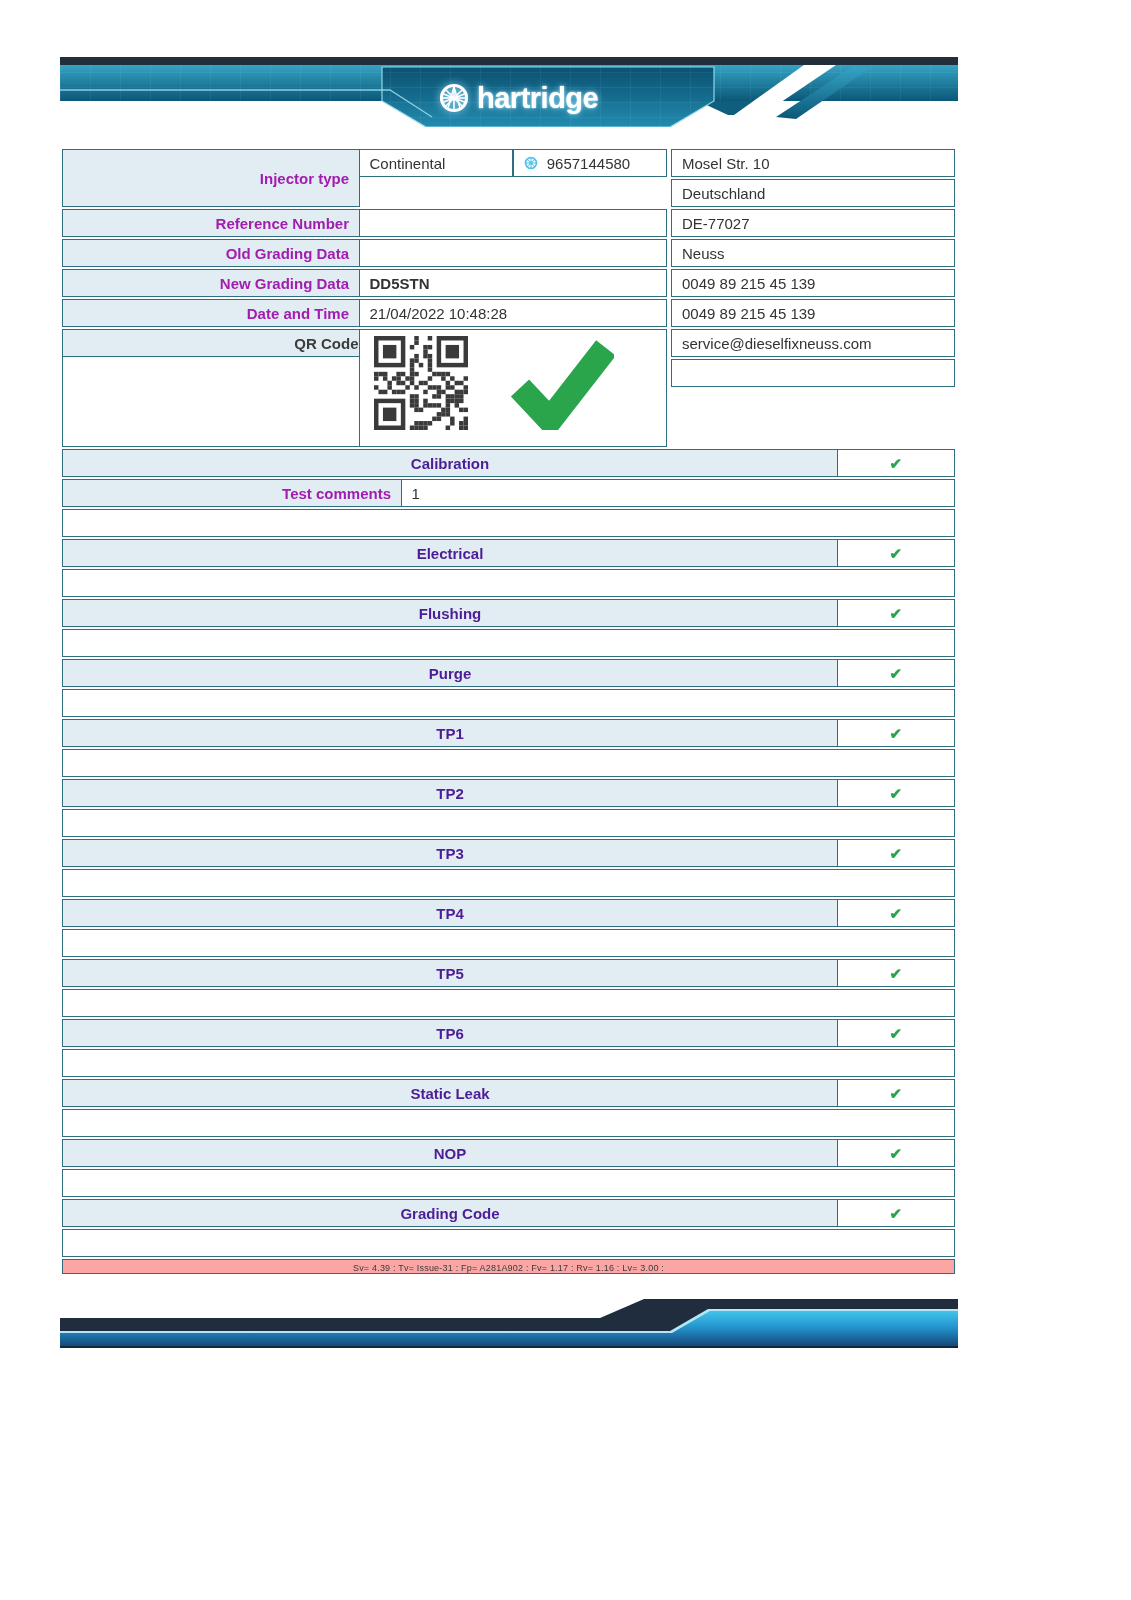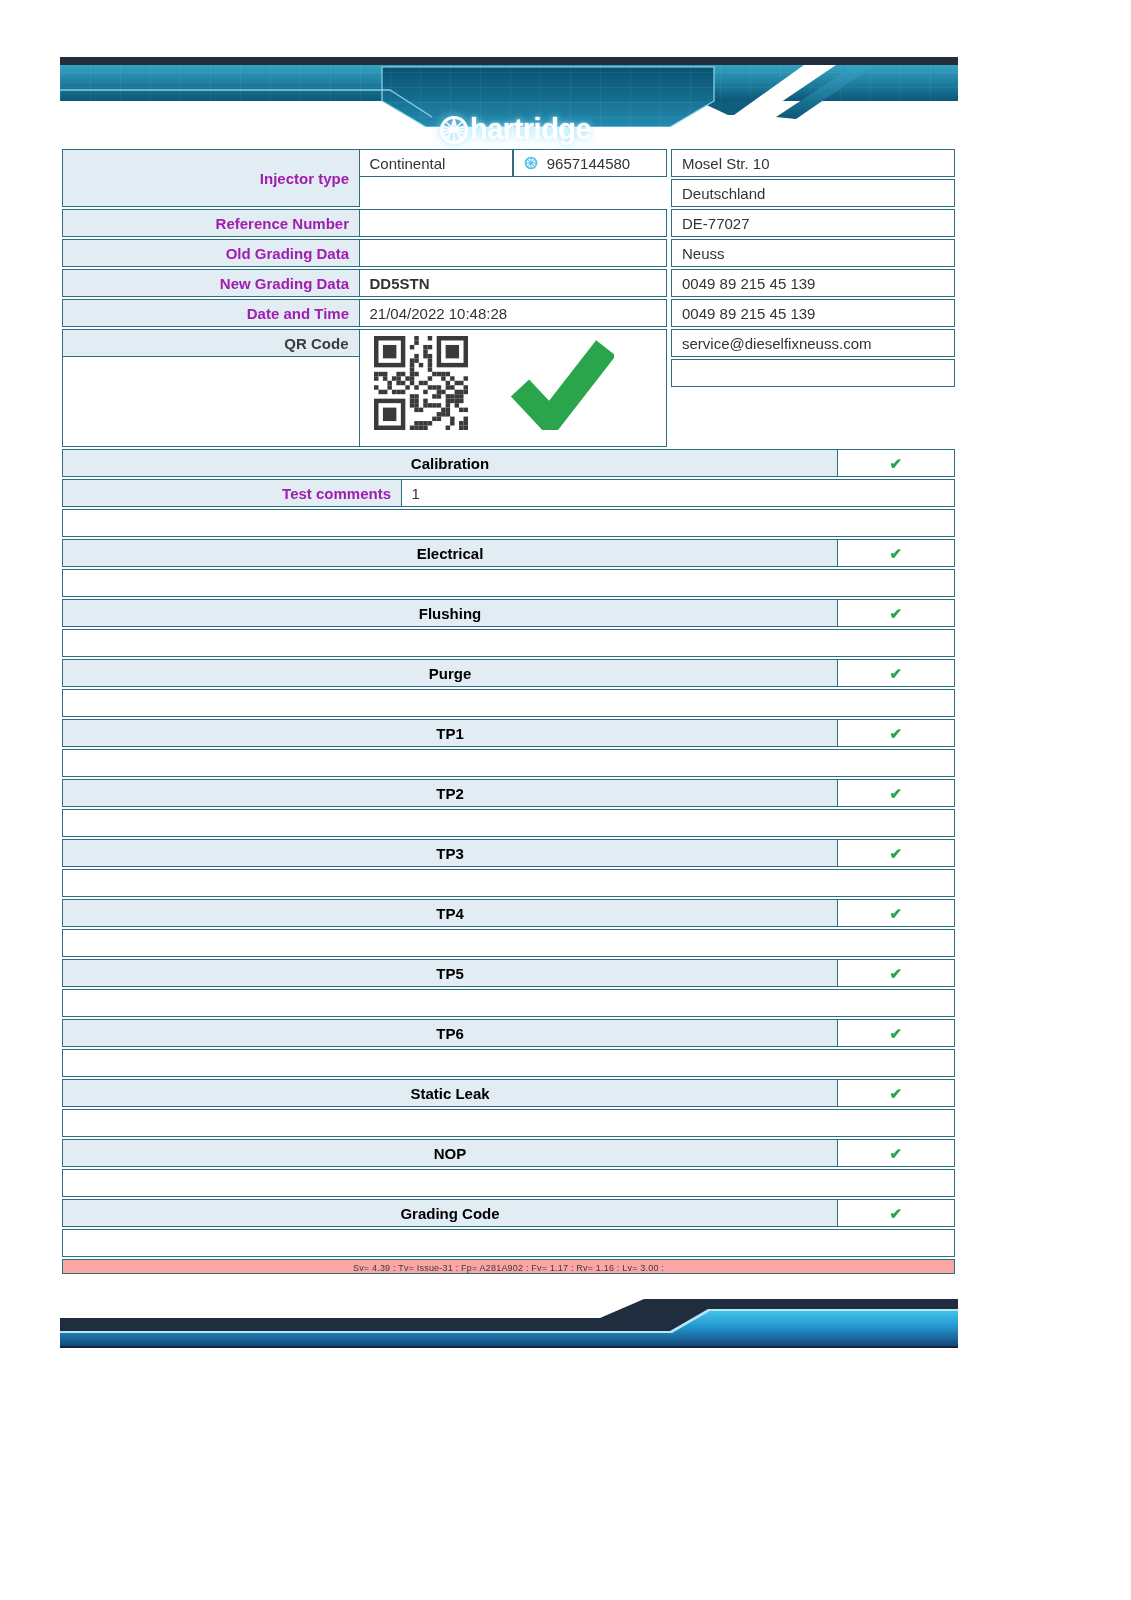--- a/index.html
+++ b/index.html
@@ -2,21 +2,21 @@
 <html><head>
 <meta charset="utf-8">
 <style>
   html,body{margin:0;padding:0;background:#ffffff;}
   .page{position:relative;width:1131px;height:1600px;background:#fff;
         font-family:"Liberation Sans",sans-serif;overflow:hidden;}
 
   
   .top-banner{position:absolute;left:60px;top:57px;width:898px;height:70px;}
   .logo-overlay{position:absolute;left:438px;top:82px;width:230px;height:38px;
-                display:flex;align-items:flex-end;gap:0;margin-top:26px;}
+                display:flex;align-items:flex-start;gap:7px;}
   .logo-text{color:#fff;font-weight:bold;font-size:29px;letter-spacing:-0.5px;
              text-shadow:0 0 7px rgba(150,225,255,.95),0 0 2px #fff;}
   .wheel-white{filter:drop-shadow(0 0 4px rgba(150,225,255,.9));}
   .bottom-banner{position:absolute;left:60px;top:1296px;width:898px;height:52px;}
 
   
   .info-left{position:absolute;left:62px;top:149px;width:605px;}
   .info-right{position:absolute;left:671px;top:149px;width:284px;}
   .row{display:flex;margin-bottom:2px;box-sizing:border-box;}
   .cell{box-sizing:border-box;border:1.5px solid #2e6e80;background:#fff;
@@ -30,29 +30,29 @@
   .w-value{flex:1;}
   .merged{height:58px;}
   .merged .stack{flex:1;display:flex;flex-direction:row;margin-left:-1.5px;}
   .merged .stack .cell{width:100%;margin-left:0;}
   .merged .stack .cell:first-child{margin-bottom:2px;}
   .serial-wrap{display:flex;align-items:center;gap:9px;}
   .qr-row{height:118px;border:1.5px solid #2e6e80;display:flex;box-sizing:border-box;background:#fff;}
   .qr-left{width:296.5px;flex:none;border-right:1.5px solid #2e6e80;box-sizing:border-box;}
   .qr-label-box{height:27px;background:#e2ecf3;border-bottom:1.5px solid #2e6e80;
         box-sizing:border-box;display:flex;align-items:center;justify-content:flex-end;
-        padding-right:10px;font-weight:bold;font-size:15px;color:#3c3c3c;}
+        font-weight:bold;font-size:15px;color:#3c3c3c;}
   .qr-right{flex:1;position:relative;}
   .qr-code{position:absolute;left:14px;top:6px;}
   .big-check{position:absolute;left:150px;top:8px;}
   .tallempty{height:62px;}
 
   
   .sections{position:absolute;left:62px;top:449px;width:893px;}
-  .sec-title{width:776px;flex:none;background:#e2ecf3;font-weight:bold;color:#000000;
+  .sec-title{width:776px;flex:none;background:#e2ecf3;font-weight:bold;color:#4c1d95;
              justify-content:center;padding:0;text-align:center;}
   .sec-check{flex:1;justify-content:center;}
   .checkmark{color:#2aa54c;font-size:15px;font-weight:bold;line-height:1;}
   .empty-row{height:28px;border:1.5px solid #2e6e80;background:#fff;box-sizing:border-box;margin-bottom:2px;}
   .comment-label{width:340px;flex:none;}
   .footer-row{height:15px;border:1.5px solid #2e6e80;background:#fca5a5;box-sizing:border-box;
               display:flex;align-items:flex-end;justify-content:center;}
   .footer-text{font-size:9px;color:#3b3b3b;letter-spacing:0.2px;}
 </style>
 </head>

